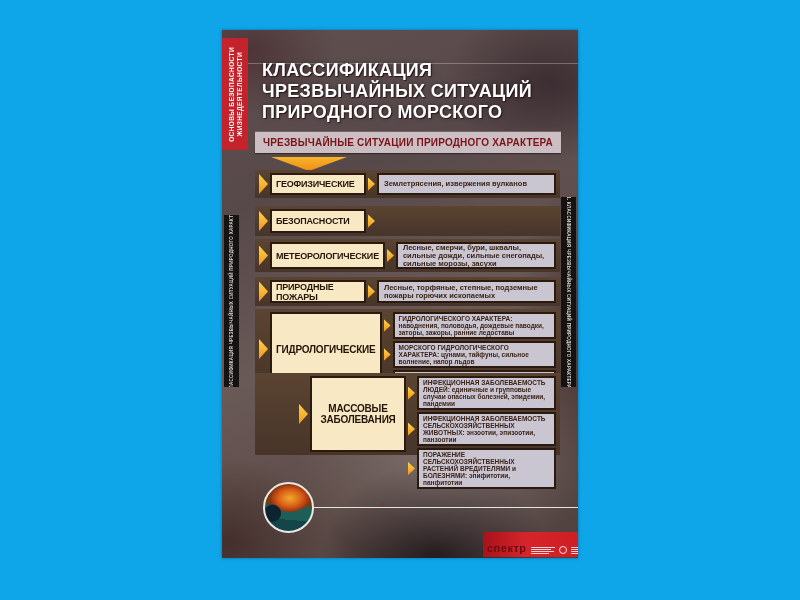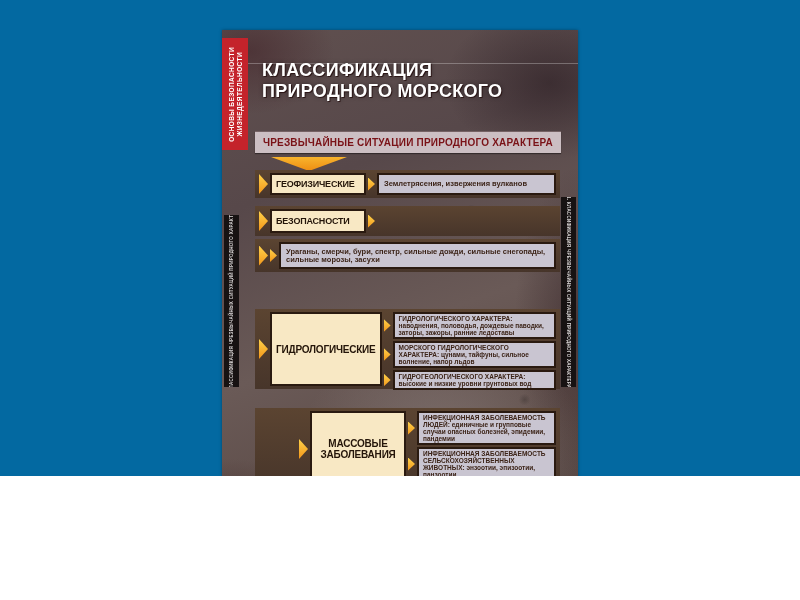--- a/index.html
+++ b/index.html
@@ -1,16 +1,16 @@
 <!DOCTYPE html>
 <html><head>
 <meta charset="utf-8">
 <style>
   html,body{margin:0;padding:0;background:#ffffff;font-family:"Liberation Sans",sans-serif;}
-  .canvas{position:relative;width:800px;height:476px;background:#0369a1;overflow:hidden;}
+  .canvas{position:relative;width:800px;height:600px;background:#0ea5e9;overflow:hidden;}
 
   .poster{position:absolute;left:222px;top:30px;width:356px;height:528px;overflow:hidden;
     background:
       radial-gradient(ellipse 120px 90px at 8% 4%, rgba(64,32,38,.55), rgba(0,0,0,0) 70%),
       radial-gradient(ellipse 150px 110px at 92% 10%, rgba(38,24,30,.55), rgba(0,0,0,0) 70%),
       radial-gradient(ellipse 200px 170px at 62% 80%, rgba(168,158,155,.42), rgba(0,0,0,0) 72%),
       radial-gradient(ellipse 150px 120px at 60% 99%, rgba(18,10,14,.85), rgba(0,0,0,0) 75%),
       radial-gradient(ellipse 140px 120px at 2% 97%, rgba(52,28,26,.6), rgba(0,0,0,0) 70%),
       radial-gradient(ellipse 90px 220px at 100% 55%, rgba(40,22,28,.45), rgba(0,0,0,0) 70%),
       linear-gradient(160deg,#60504f 0%,#57484a 28%,#6a5a57 55%,#5d4c48 78%,#4e403e 100%);
@@ -68,21 +68,21 @@
 
   
   .hairline{position:absolute;left:64px;top:477px;width:292px;height:1px;background:rgba(255,255,255,.85);}
   .photo-circle{position:absolute;left:41px;top:452px;width:51px;height:51px;border-radius:50%;
     border:2px solid #e8e8e4;box-sizing:border-box;overflow:hidden;
     background:
       radial-gradient(circle 9px at 16% 62%, #0e2330 0 8px, rgba(0,0,0,0) 9px),
       radial-gradient(ellipse 60% 42% at 53% 30%, #f0a92c 0%, #d95f17 42%, #9c3210 68%, rgba(0,0,0,0) 70%),
       linear-gradient(185deg,#7a3a14 0 46%,#1d5f56 46% 74%,#14454a 74% 100%);}
   .logo-band{position:absolute;left:261px;top:502px;width:95px;height:25px;
-    background:linear-gradient(90deg,#a8121a,#d6252a 45%,#cf1f24);display:flex;align-items:flex-start;padding:3px 4px;box-sizing:border-box;gap:4px;}
+    background:linear-gradient(90deg,#a8121a,#d6252a 45%,#cf1f24);display:flex;align-items:flex-end;padding:3px 4px;box-sizing:border-box;gap:4px;}
   .logo-word{color:#6d0b10;font-weight:bold;font-size:11px;letter-spacing:.5px;text-transform:lowercase;}
   .fineprint{flex:1;display:flex;gap:4px;align-items:center;}
   .fp-col{display:flex;flex-direction:column;gap:1px;}
   .fp-col i{display:block;height:1px;background:rgba(255,255,255,.8);}
   .fp-mark{width:6px;height:6px;border:1px solid rgba(255,255,255,.85);border-radius:50%;}
 </style>
 </head>
 <body>
 
 <div class="canvas">
@@ -97,20 +97,21 @@
 
     <div class="edge-strip left">
       <span class="vtxt">1. КЛАССИФИКАЦИЯ ЧРЕЗВЫЧАЙНЫХ СИТУАЦИЙ ПРИРОДНОГО ХАРАКТЕРА</span>
     </div>
     <div class="edge-strip right">
       <span class="vtxt">1. КЛАССИФИКАЦИЯ ЧРЕЗВЫЧАЙНЫХ СИТУАЦИЙ ПРИРОДНОГО ХАРАКТЕРА</span>
     </div>
 
     <div class="title">
       <div>КЛАССИФИКАЦИЯ</div>
+      <div>ЧРЕЗВЫЧАЙНЫХ СИТУАЦИЙ</div>
       <div>ПРИРОДНОГО МОРСКОГО</div>
     </div>
 
     <div class="subtitle-bar">
       <span>ЧРЕЗВЫЧАЙНЫЕ СИТУАЦИИ ПРИРОДНОГО ХАРАКТЕРА</span>
     </div>
     <div class="down-arrow"></div>
 
     <div class="row" style="top:140px;height:28px;">
       <span class="chev big"></span>
@@ -126,26 +127,39 @@
     <div class="row" style="top:176px;height:30px;">
       <span class="chev big"></span>
       <div class="label-box">
         <span>БЕЗОПАСНОСТИ</span>
       </div>
       <span class="chev small"></span>
     </div>
 
     <div class="row" style="top:209px;height:33px;">
       <span class="chev big"></span>
+      <div class="label-box">
+        <span>МЕТЕОРОЛОГИЧЕСКИЕ</span>
+      </div>
       <span class="chev small"></span>
       <div class="desc-box">
-        <span>Ураганы, смерчи, бури, спектр, сильные дожди, сильные снегопады, сильные морозы, засухи</span>
-      </div>
-    </div>
-
+        <span>Лесные, смерчи, бури, шквалы, сильные дожди, сильные снегопады, сильные морозы, засухи</span>
+      </div>
+    </div>
+
+    <div class="row" style="top:247px;height:29px;">
+      <span class="chev big"></span>
+      <div class="label-box">
+        <span>ПРИРОДНЫЕ ПОЖАРЫ</span>
+      </div>
+      <span class="chev small"></span>
+      <div class="desc-box">
+        <span>Лесные, торфяные, степные, подземные пожары горючих ископаемых</span>
+      </div>
+    </div>
 
     <div class="row group" style="top:279px;height:80px;">
       <div class="chev-col">
         <span class="chev big"></span>
       </div>
       <div class="label-box">
         <span>ГИДРОЛОГИЧЕСКИЕ</span>
       </div>
       <div class="sub-col">
         <div class="sub-item">
@@ -162,21 +176,21 @@
         </div>
         <div class="sub-item">
           <span class="chev small"></span>
           <div class="desc-box">
             <span>ГИДРОГЕОЛОГИЧЕСКОГО ХАРАКТЕРА: высокие и низкие уровни грунтовых вод</span>
           </div>
         </div>
       </div>
     </div>
 
-    <div class="row group" style="top:378px;height:82px;padding-left:44px;">
+    <div class="row group" style="top:343px;height:82px;padding-left:44px;">
       <div class="chev-col">
         <span class="chev big"></span>
       </div>
       <div class="label-box">
         <span>МАССОВЫЕ ЗАБОЛЕВАНИЯ</span>
       </div>
       <div class="sub-col">
         <div class="sub-item">
           <span class="chev small"></span>
           <div class="desc-box">

